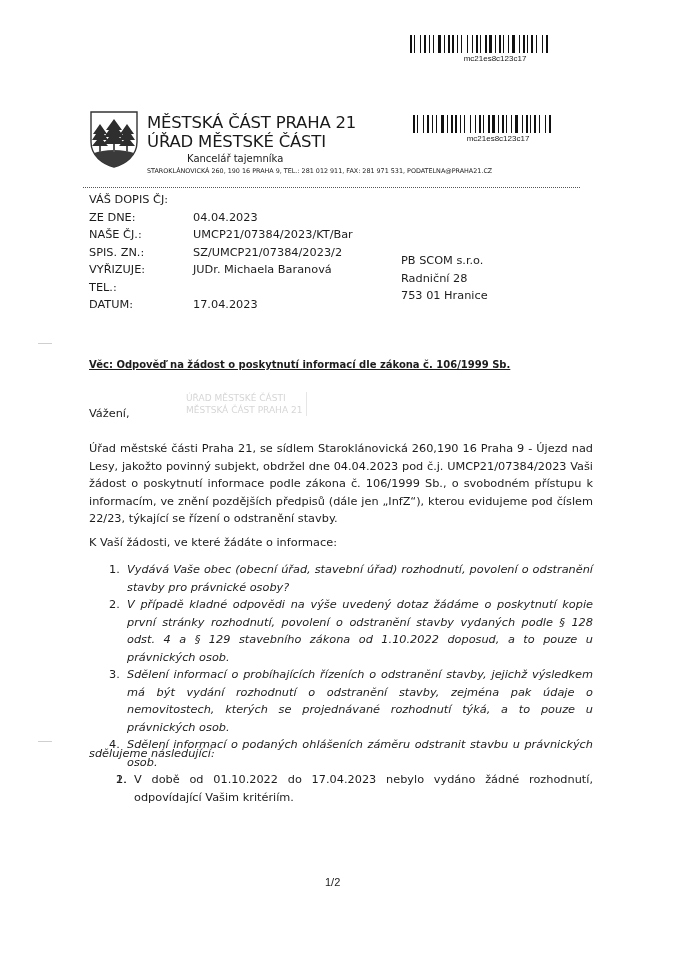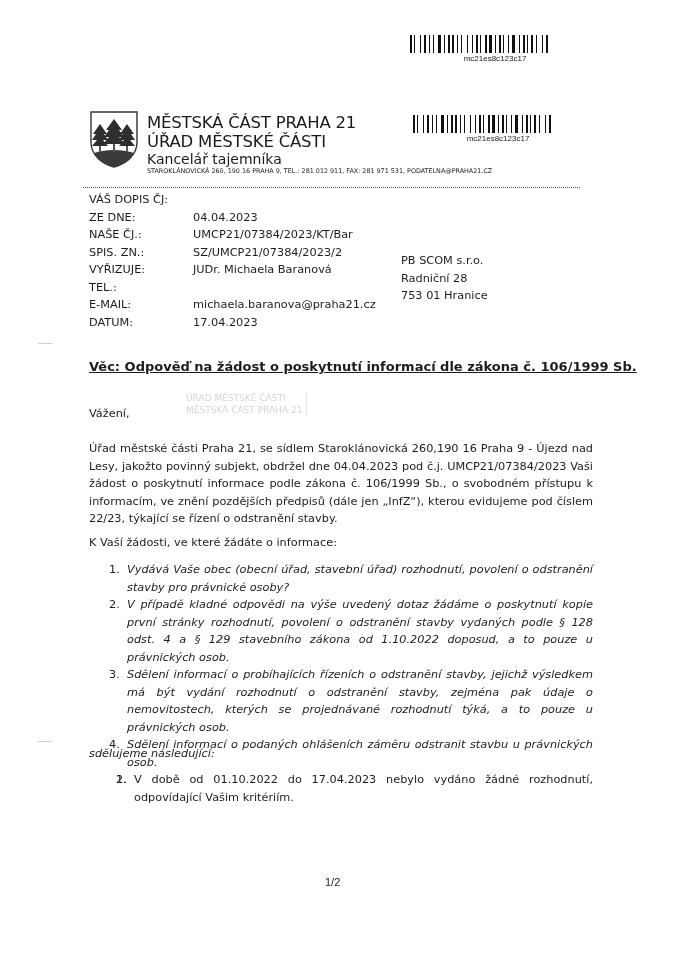--- a/index.html
+++ b/index.html
@@ -16,35 +16,35 @@
     font-family: "Liberation Sans", sans-serif; font-size: 8px; color: #222;
     text-align: center; margin-top: 1px;
   }
 
   
   .crest { width: 50px; height: 58px; }
   .org-line1, .org-line2 {
     font-family: "DejaVu Sans", sans-serif; font-size: 16.5px; line-height: 19px;
     letter-spacing: -0.2px; color: #1a1a1a;
   }
-  .org-dept { font-size: 14px; line-height: 16px; color: #1a1a1a; }
+  .org-dept { font-size: 10px; line-height: 16px; color: #1a1a1a; margin-left: 40px; }
   .org-addr { font-size: 6.4px; line-height: 9px; color: #1a1a1a; letter-spacing: 0; white-space: nowrap; }
   .dotted-rule { border-top: 1px dotted #555; height: 0; }
 
   
   .meta { font-size: 11.3px; line-height: 17.5px; }
   .meta-row { display: flex; height: 17.5px; }
   .meta-label { width: 104px; white-space: nowrap; }
   .meta-value { white-space: nowrap; }
 
   .recipient { font-size: 11.3px; line-height: 17.5px; }
 
   
   .subject {
-    font-size: 13px; font-weight: bold; text-decoration: underline; white-space: nowrap;
+    font-size: 10px; font-weight: bold; text-decoration: underline; white-space: nowrap;
   }
   .para { font-size: 11.3px; line-height: 17.5px; text-align: justify; }
   .ol { margin: 0; padding: 0; list-style: none; }
   .ol li { position: relative; font-size: 11.3px; line-height: 17.5px; text-align: justify; }
   .ol li .num { position: absolute; left: -18px; top: 0; }
   .ol.italic li .txt { font-style: italic; }
 
   .page-num { font-family: "Liberation Sans", sans-serif; font-size: 11px; color: #222; }
 
   .stamp {
@@ -234,24 +234,20 @@
   </div>
   <div class="meta-row">
     <span class="meta-label">VYŘIZUJE:</span>
     <span class="meta-value">JUDr. Michaela Baranová</span>
   </div>
   <div class="meta-row">
     <span class="meta-label">TEL.:</span>
     <span class="meta-value"></span>
   </div>
   <div class="meta-row">
-    <span class="meta-label">E-MAIL:</span>
-    <span class="meta-value">michaela.baranova@praha21.cz</span>
-  </div>
-  <div class="meta-row">
     <span class="meta-label">DATUM:</span>
     <span class="meta-value">17.04.2023</span>
   </div>
 </div>
 
 <div class="abs recipient" style="left:401px; top:252px;">
   <div>PB SCOM s.r.o.</div>
   <div>Radniční 28</div>
   <div>753 01  Hranice</div>
 </div>

